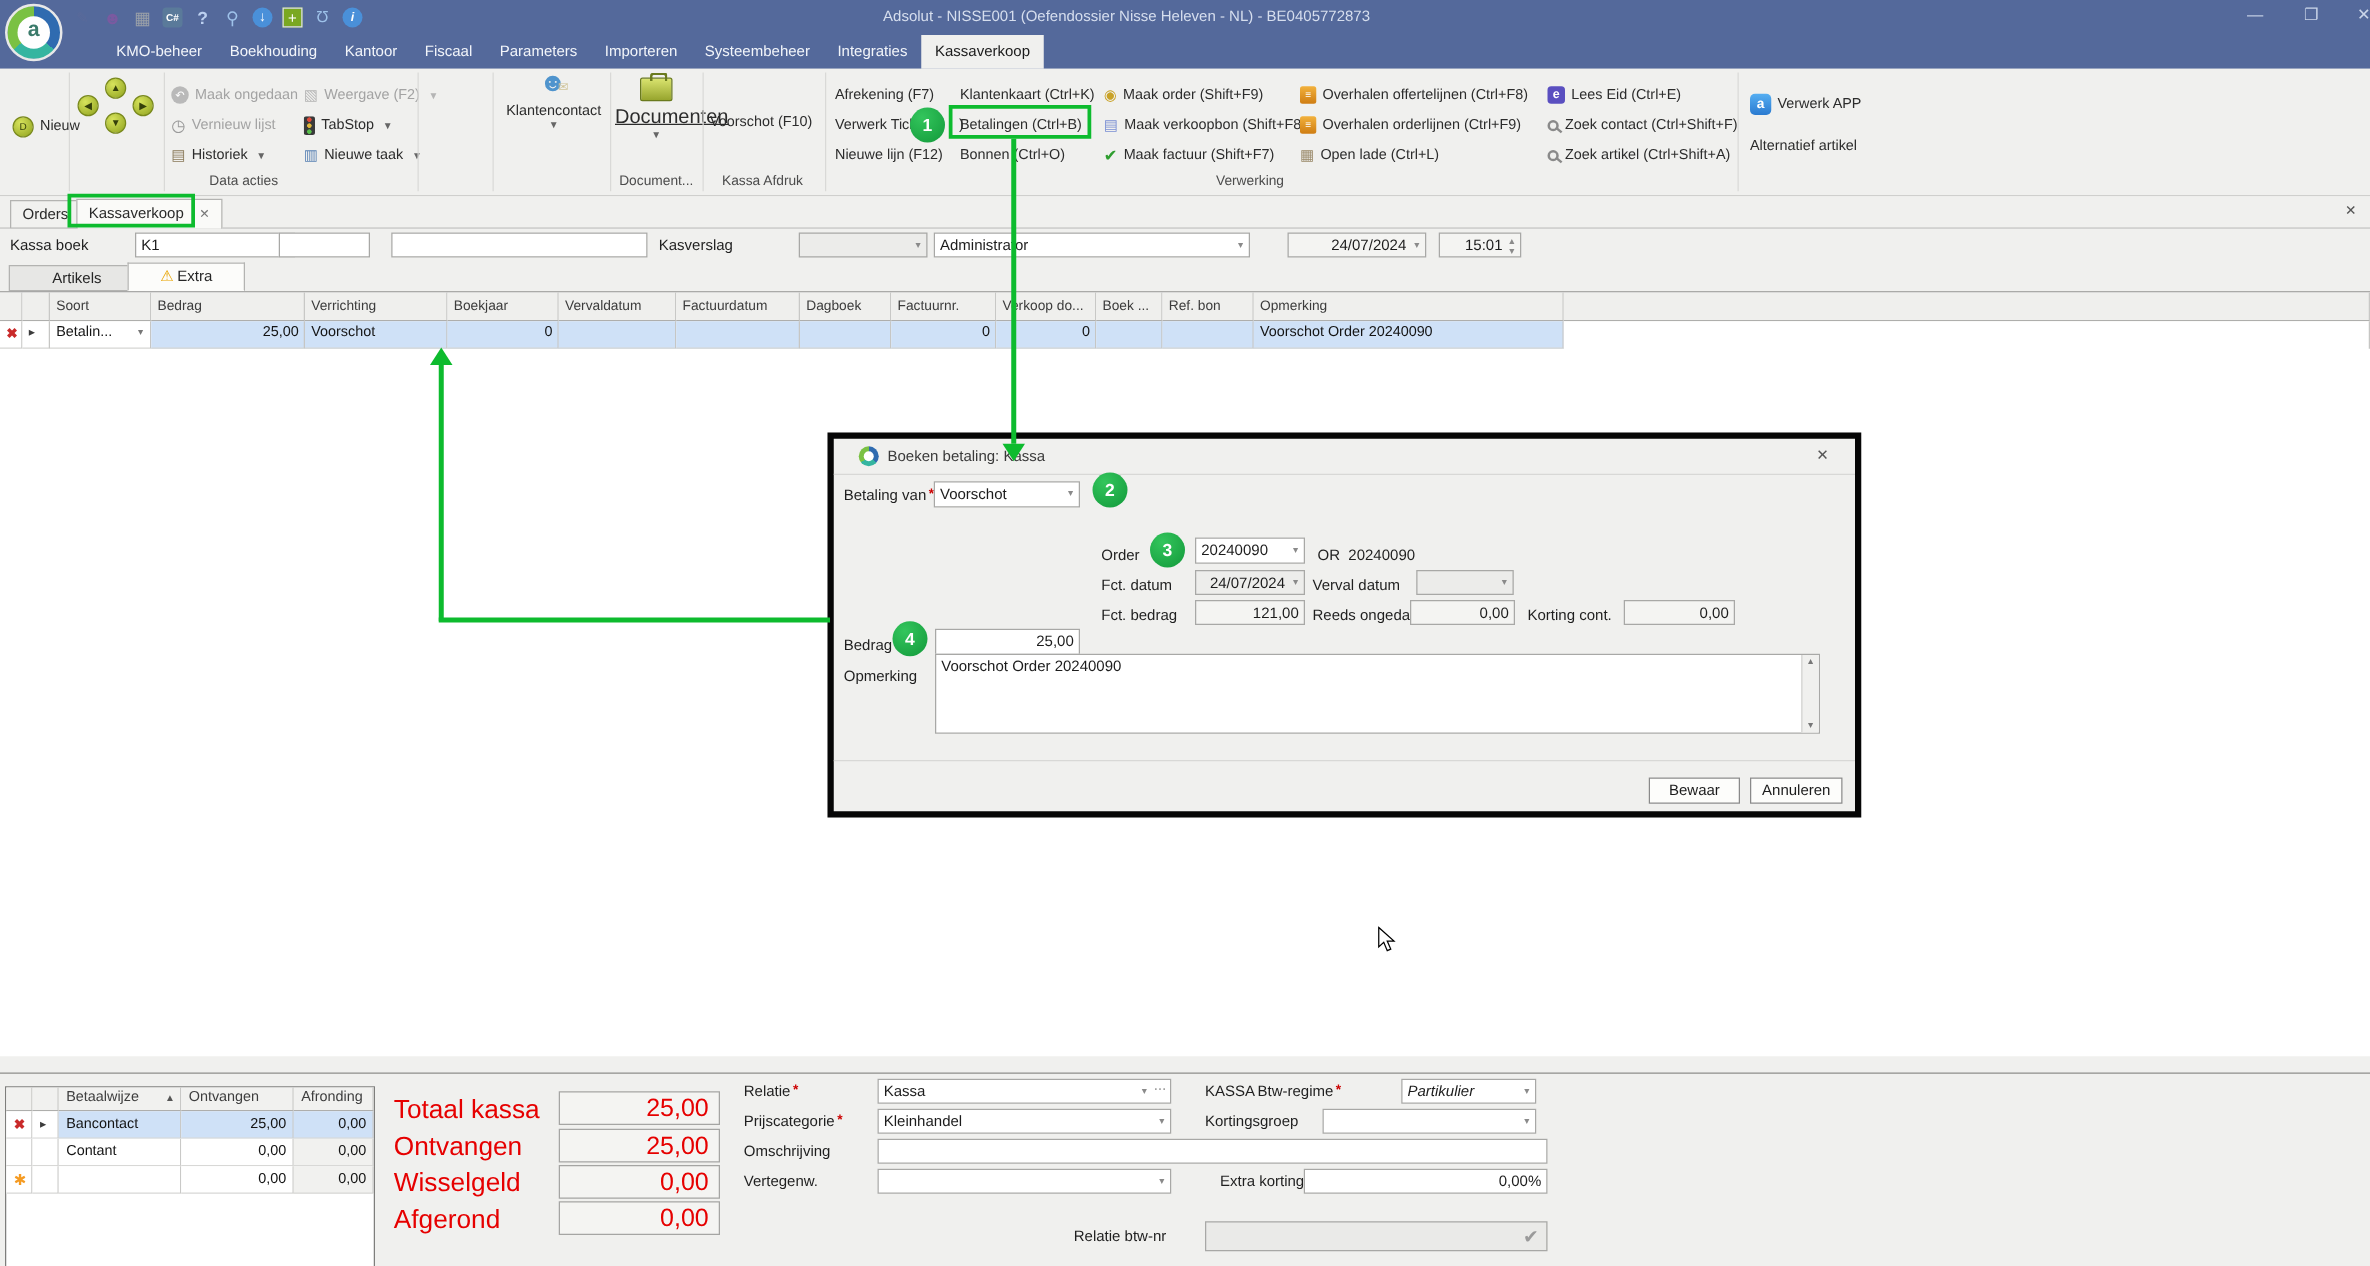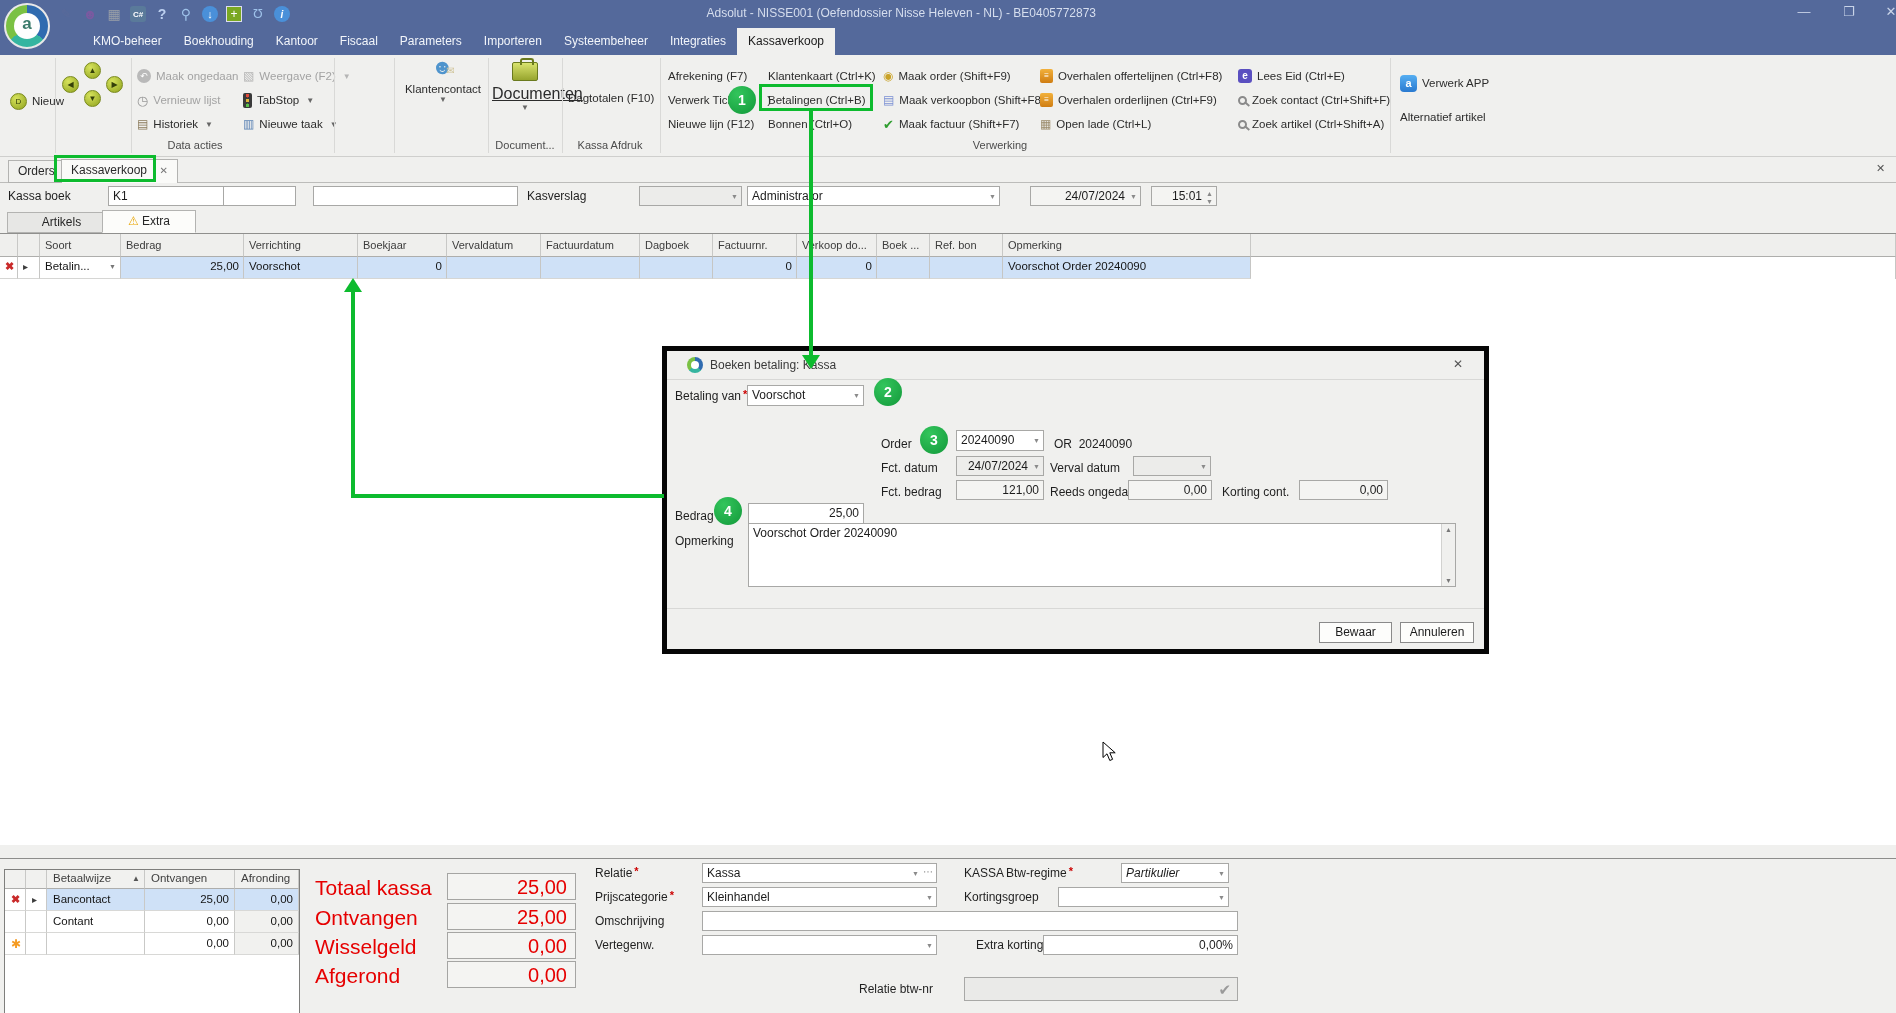--- a/index.html
+++ b/index.html
@@ -231,21 +231,21 @@
     <div class="caret9" style="margin:0;">▼</div>
   </div>
   <div style="position:absolute; left:492px; top:4px; width:66px; text-align:center;">
     <div class="brief" style="margin:3px auto 0;"></div>
     <div style="font-size:16px; color:#2c2c2c; margin-top:4px;text-decoration:underline;">Documenten</div>
     <div class="caret9" style="margin:0;">▼</div>
   </div>
   <div class="glabel" style="left:488px; width:74px;">Document...</div>
 
   <div class="ritem" style="position:absolute; left:568px; top:33px;">
-    <span>Dagtotalen (F10)</span>
+    <span>Voorschot (F10)</span>
     </div>
   <div class="glabel" style="left:562px; width:96px;">Kassa Afdruk</div>
 
   <div class="ricol" style="left:668px;">
     <div class="ritem">
         <span>Afrekening (F7)</span>
       </div>
     <div class="ritem">
         <span>Verwerk Tick</span>
         <span style="width:24px;"></span>

